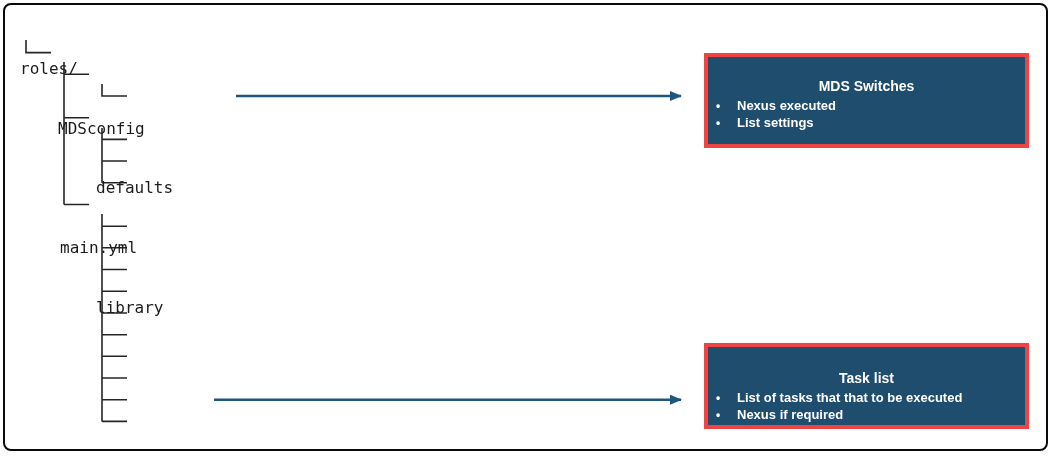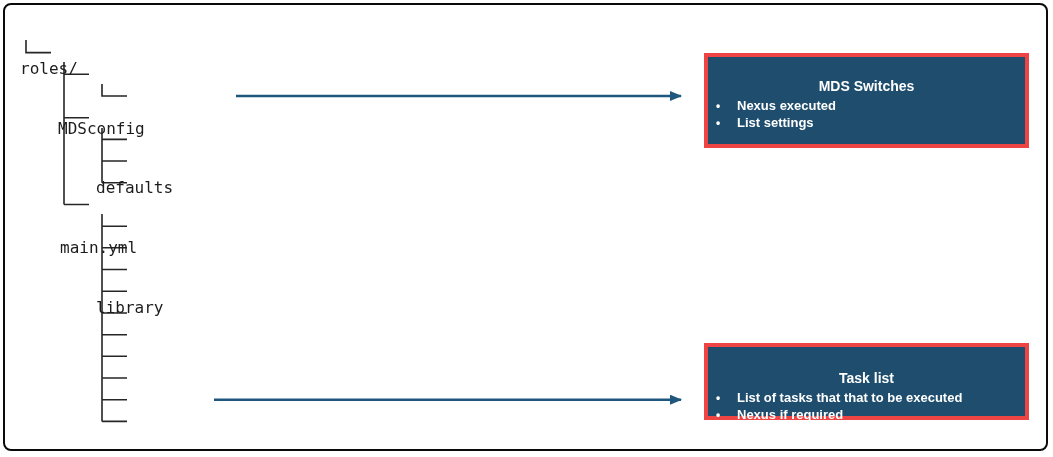--- a/index.html
+++ b/index.html
@@ -34,21 +34,21 @@
   .l3{padding-left:60px;}
   .callout{
     position:absolute;
     left:704px;width:325px;
     background:#1e4d6e;
     border:4px solid #ef4444;
     box-sizing:border-box;
     color:#ffffff;
   }
   .callout-mds{top:53px;height:95px;padding-top:22px;}
-  .callout-tasks{top:343px;height:77px;padding-top:24px;}
+  .callout-tasks{top:343px;height:86px;padding-top:24px;}
   .callout-title{
     text-align:center;
     font-weight:bold;
     font-size:14px;
     line-height:15px;
   }
   .bullets{margin-top:4px;}
   .bullet-row{
     display:flex;
     padding-left:8px;

